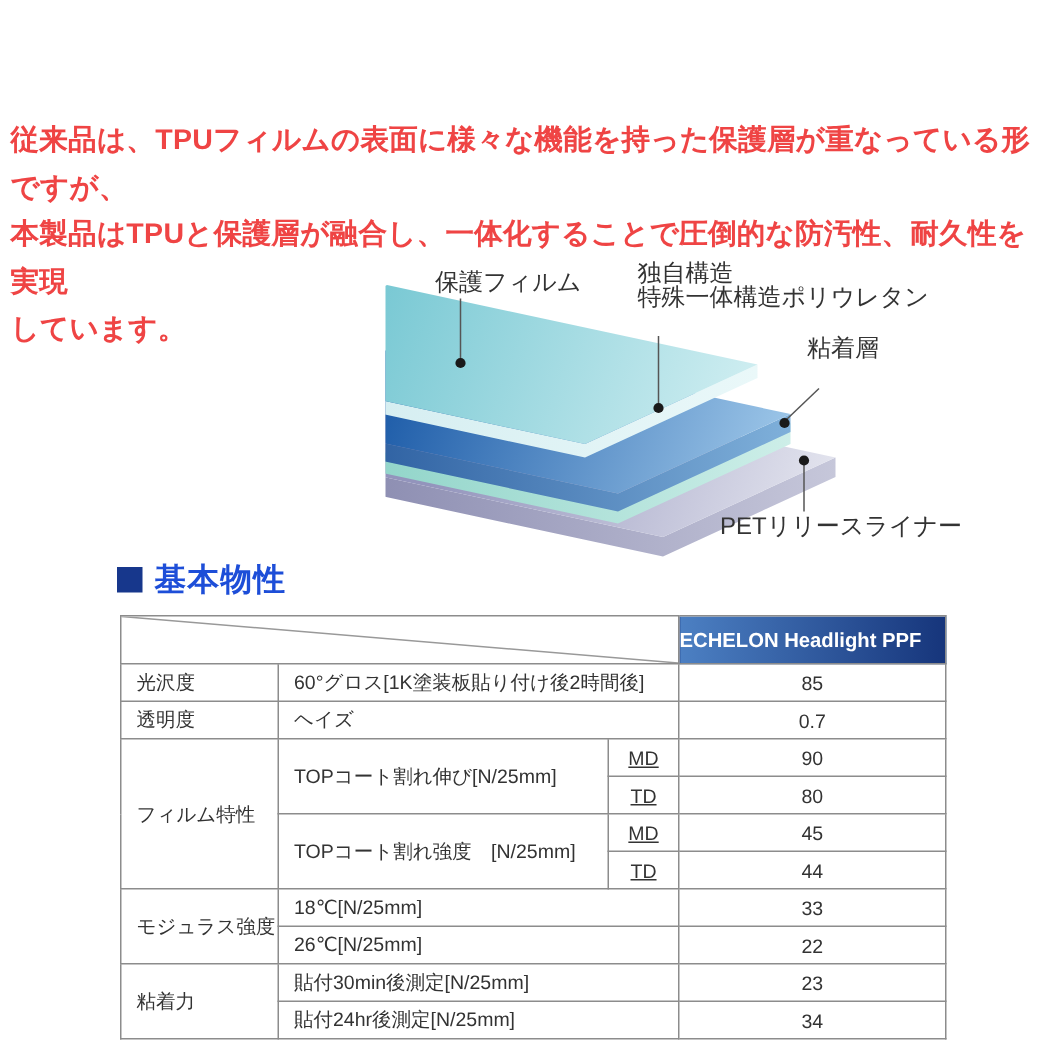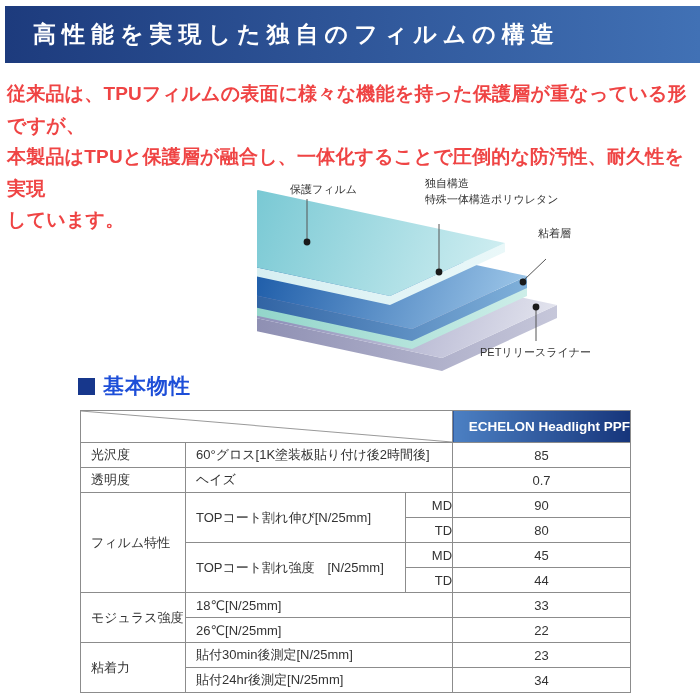--- a/index.html
+++ b/index.html
@@ -13,51 +13,48 @@
     font-family:"Liberation Serif","DejaVu Serif",serif;
     font-size:23px;font-weight:600;color:#ffffff;letter-spacing:6px;white-space:nowrap;}
 
   
   .intro{position:absolute;left:7px;top:78px;width:688px;
     font-size:19px;line-height:31.5px;font-weight:700;color:#ef4444;letter-spacing:.2px;}
 
   
   .diagram{position:absolute;left:0;top:170px;width:700px;height:215px;}
   .diagram svg{position:absolute;left:0;top:0;}
-  .dlabel{position:absolute;font-size:11px;line-height:16px;color:#333;white-space:nowrap;}
+  .dlabel{position:absolute;font-size:16px;line-height:16px;color:#333;white-space:nowrap;}
 
   
   .section-head{position:absolute;left:78px;top:372px;display:flex;align-items:center;}
   .section-head .sq{width:17px;height:17px;background:#17378c;margin-right:8px;}
   .section-head .txt{font-size:21px;font-weight:bold;color:#1d4ed8;letter-spacing:1px;}
 
   
   .spec-wrap{position:absolute;left:80px;top:410px;}
   table.spec{border-collapse:collapse;table-layout:fixed;width:550px;
     font-size:13px;color:#333;}
   table.spec td{border:1px solid #8c8c8c;padding:0 0 0 10px;height:24px;
     background:#fff;vertical-align:middle;}
   table.spec tr.thead td{height:31px;}
   td.diag-cell{position:relative;padding:0;}
   td.diag-cell svg{position:absolute;left:0;top:0;width:100%;height:100%;display:block;}
   td.prod-head{background:linear-gradient(to right,#4c80c3,#16357b)!important;
-    color:#fff;font-weight:bold;text-align:right;font-size:13.5px;padding:0!important;}
+    color:#fff;font-weight:bold;text-align:left;font-size:13.5px;padding:0!important;}
   td.cat{text-align:left;margin-top:24px;}
   td.cond{text-align:left;}
-  td.dir{text-align:right;padding:0!important;}
+  td.dir{text-align:center;padding:0!important;text-decoration:underline;}
   td.val{text-align:center;padding:0!important;}
 </style>
 </head>
 <body>
 
 <div class="page">
 
-  <div class="title-bar">
-    <span class="title">高性能を実現した独自のフィルムの構造</span>
-  </div>
 
   <div class="intro">
     <div>従来品は、TPUフィルムの表面に様々な機能を持った保護層が重なっている形ですが、</div>
     <div>本製品はTPUと保護層が融合し、一体化することで圧倒的な防汚性、耐久性を実現</div>
     <div>しています。</div>
   </div>
 
   <div class="diagram">
     <svg width="700" height="215" viewBox="0 0 700 215">
       <defs>

